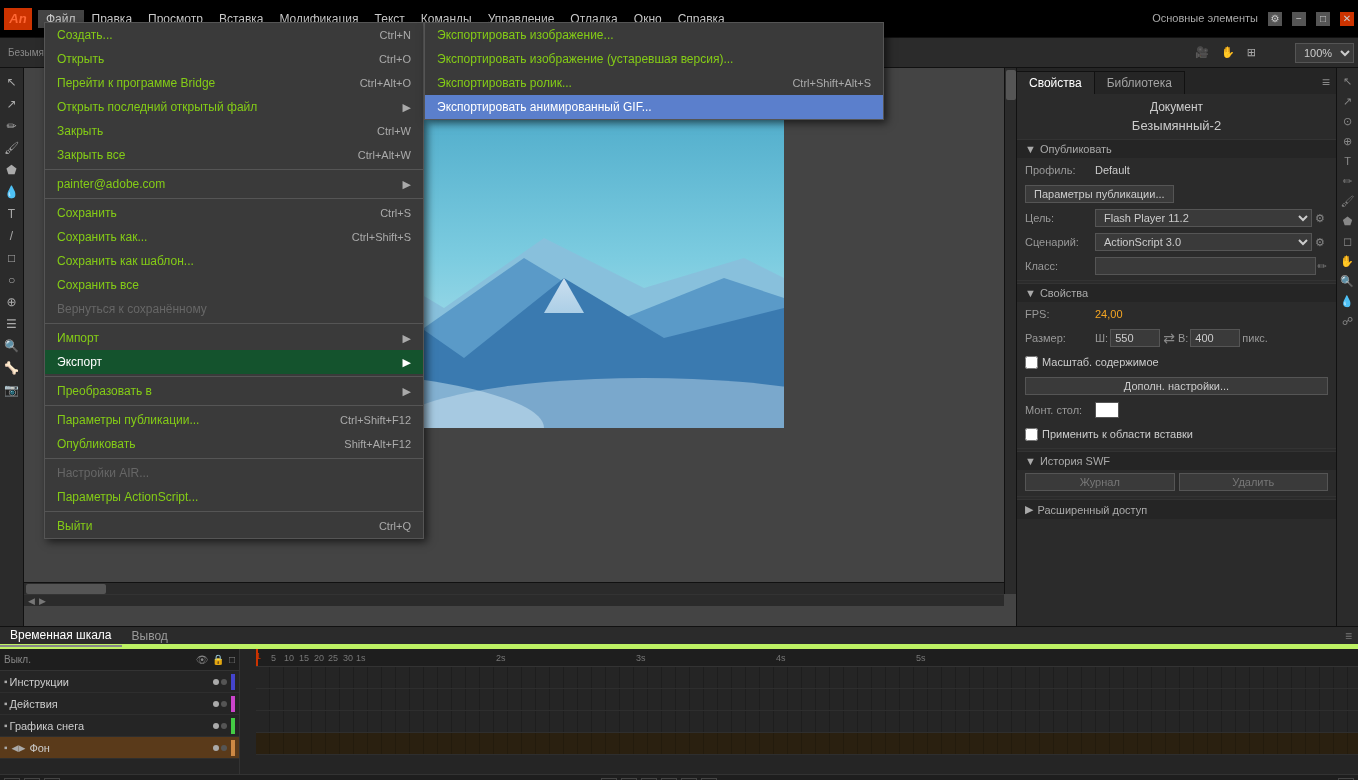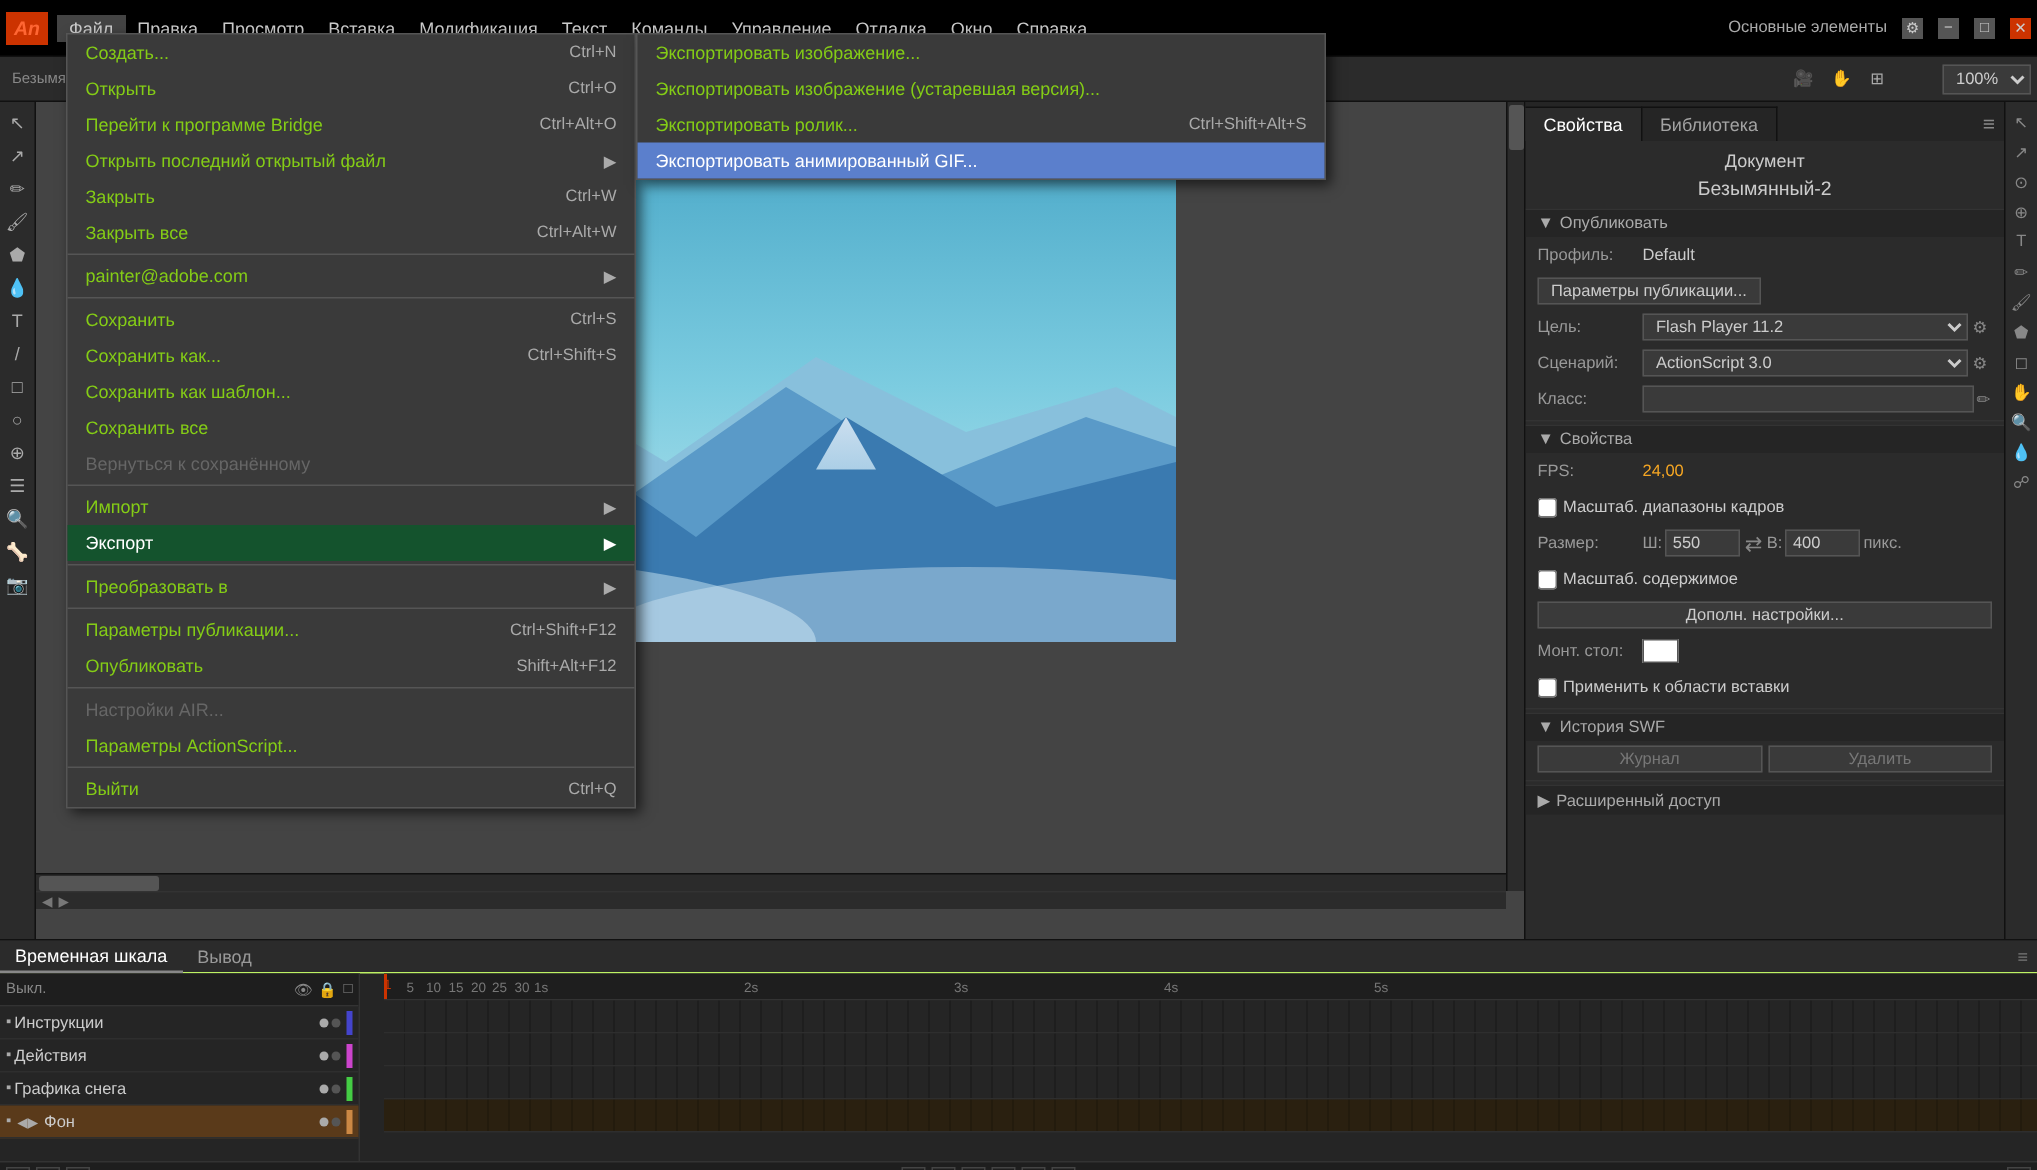--- a/index.html
+++ b/index.html
@@ -317,21 +317,21 @@
       background: #252525;
       border-top: 1px solid #111;
       display: flex;
       flex-direction: column;
     }
     .timeline-tabs {
       height: 22px;
       background: #2b2b2b;
       display: flex;
       align-items: center;
-      border-bottom: 1px solid #bef264;
+      border-bottom: 5px solid #bef264;
     }
     .tl-tab {
       padding: 3px 10px;
       font-size: 12px;
       cursor: pointer;
       color: #999;
     }
     .tl-tab.active {
       color: #fff;
       border-bottom: 2px solid #888;
@@ -684,24 +684,20 @@
 
       <div class="prop-section-header">
         <span>▼</span>
         <span>Свойства</span>
       </div>
       <div class="prop-row">
         <span class="prop-label">FPS:</span>
         <span class="prop-fps-value">24,00</span>
       </div>
       <div class="prop-row">
-        <input type="checkbox" class="prop-checkbox" style="">
-        <span class="prop-value">Масштаб. диапазоны кадров</span>
-      </div>
-      <div class="prop-row">
         <span class="prop-label">Размер:</span>
         <span style="font-size:11px;color:#999;margin-right:2px;">Ш:</span>
         <input type="text" class="prop-input-small" value="550" style="">
         <span style="font-size:14px;color:#888;margin:0 3px;cursor:pointer;">⇄</span>
         <span style="font-size:11px;color:#999;margin-right:2px;">В:</span>
         <input type="text" class="prop-input-small" value="400" style="">
         <span style="font-size:11px;color:#999;margin-left:2px;">пикс.</span>
       </div>
       <div class="prop-row">
         <input type="checkbox" class="prop-checkbox" style="">

